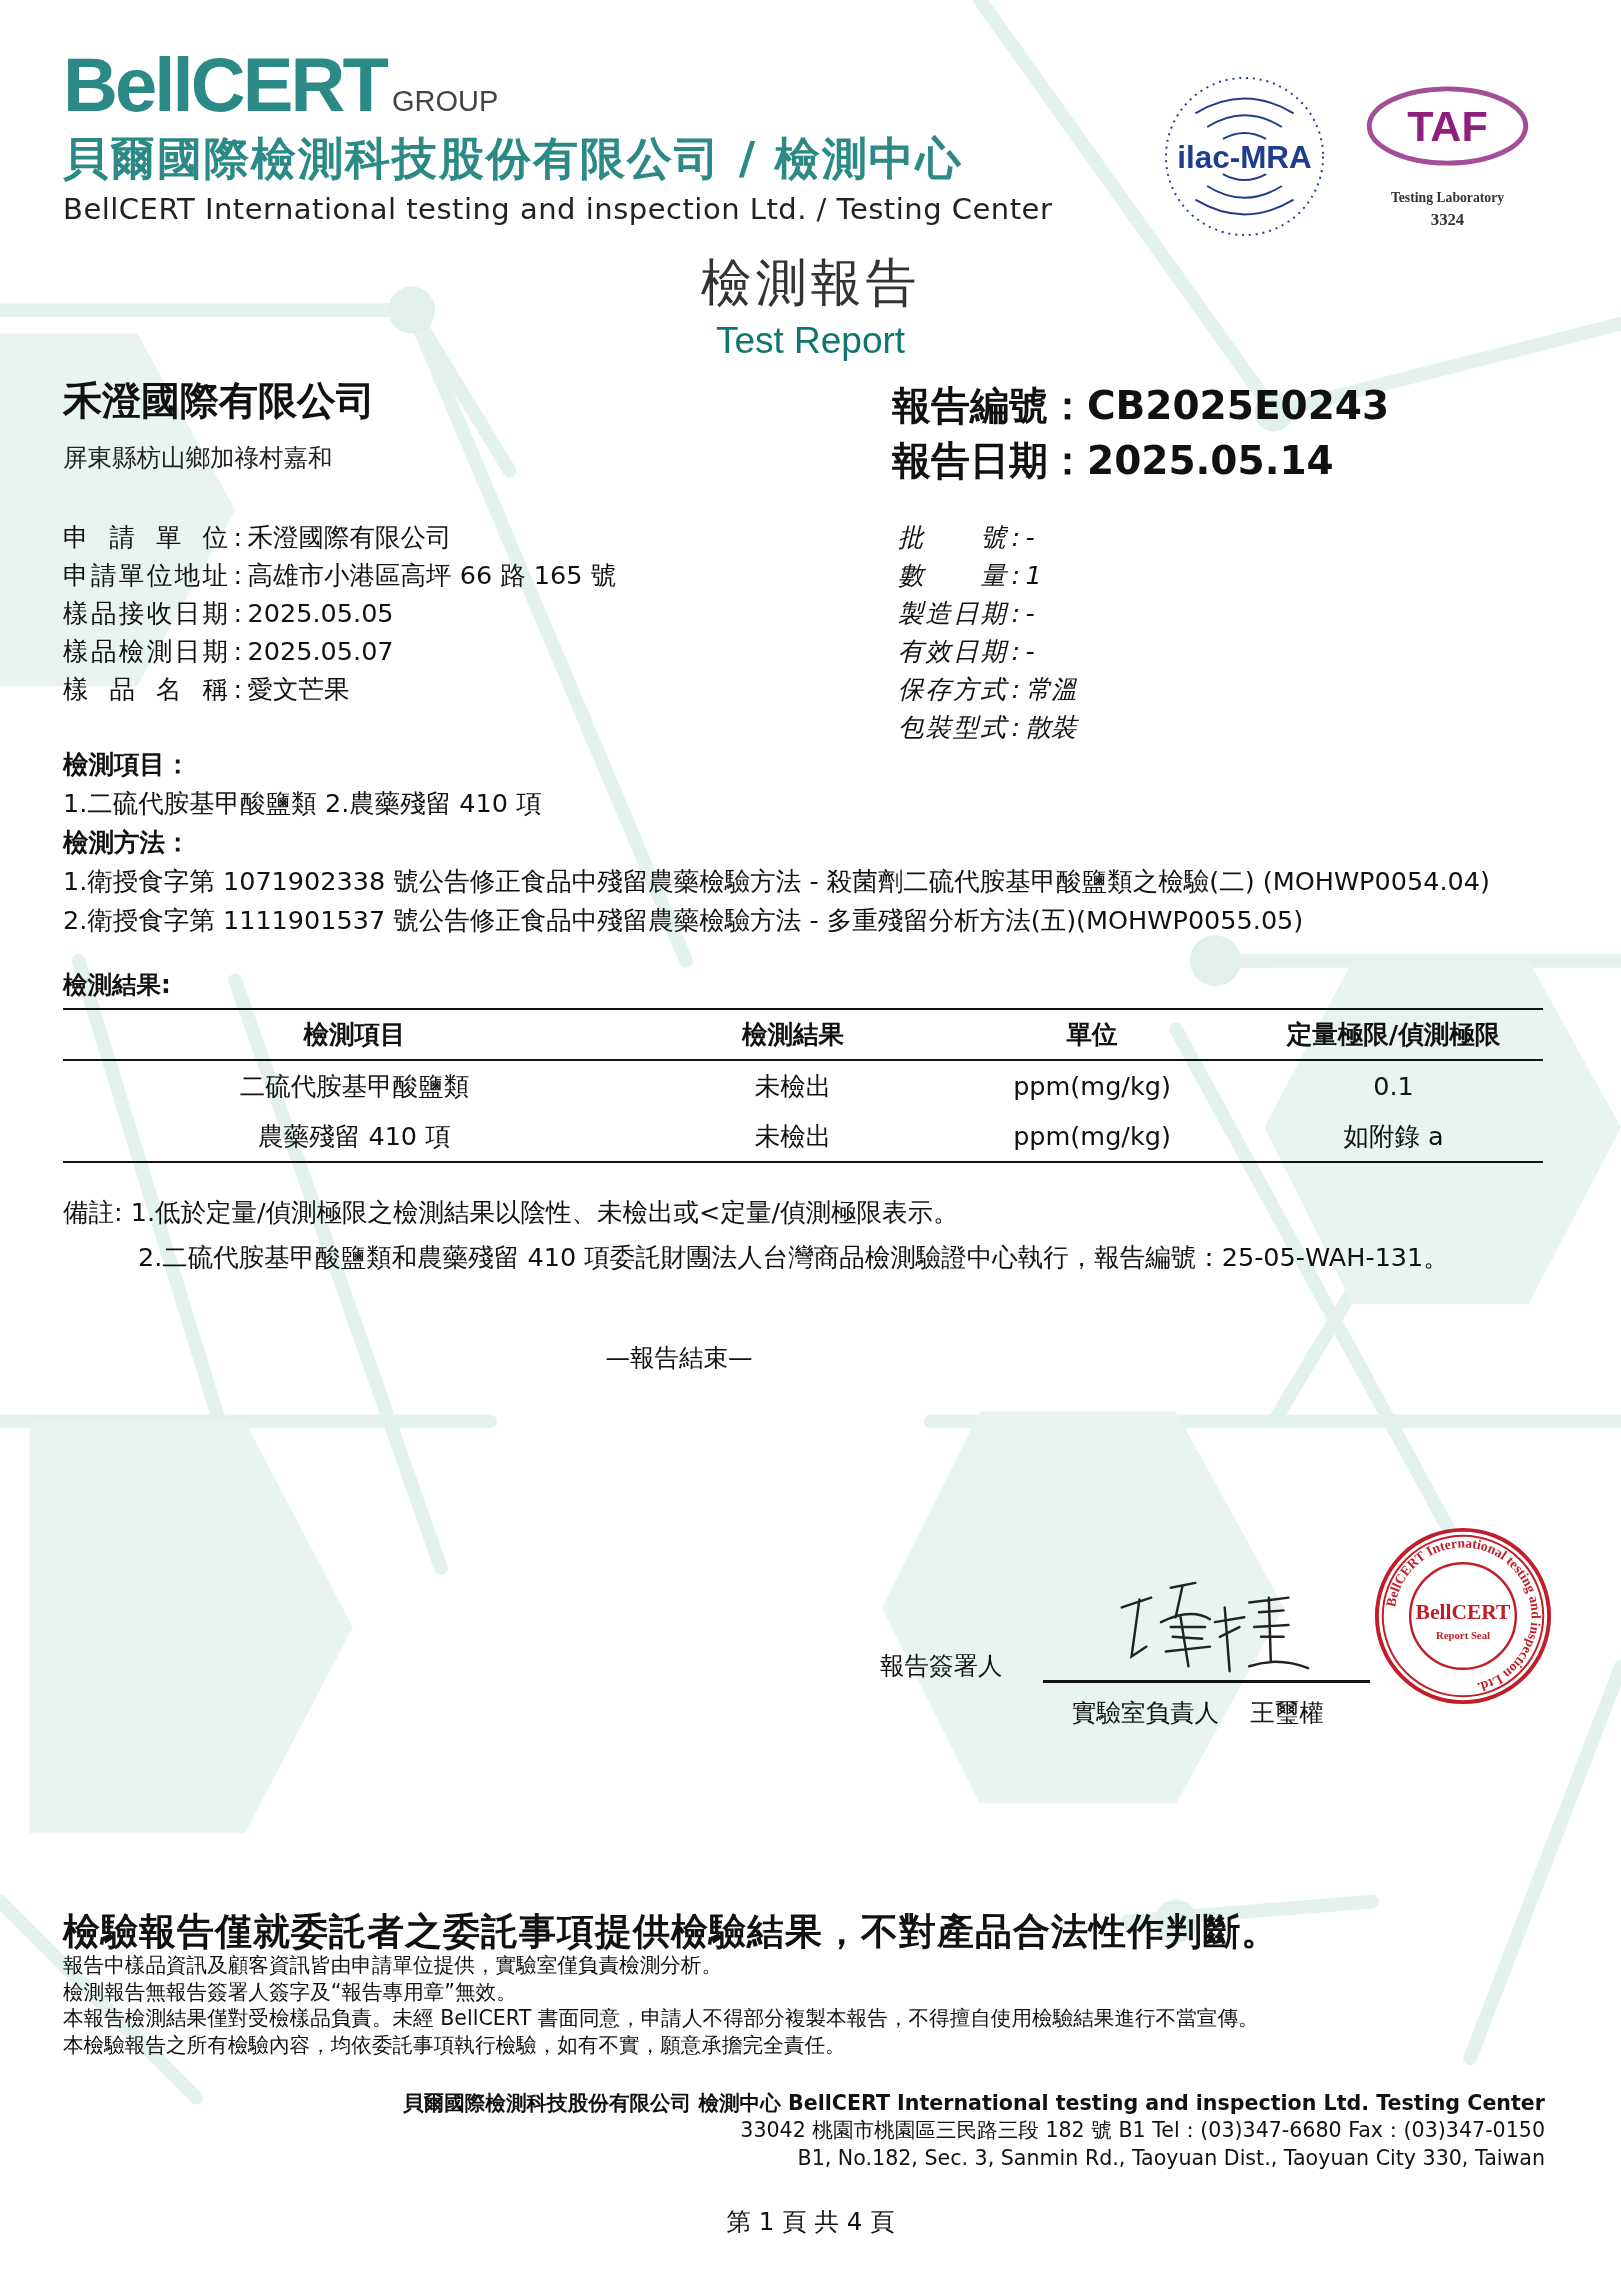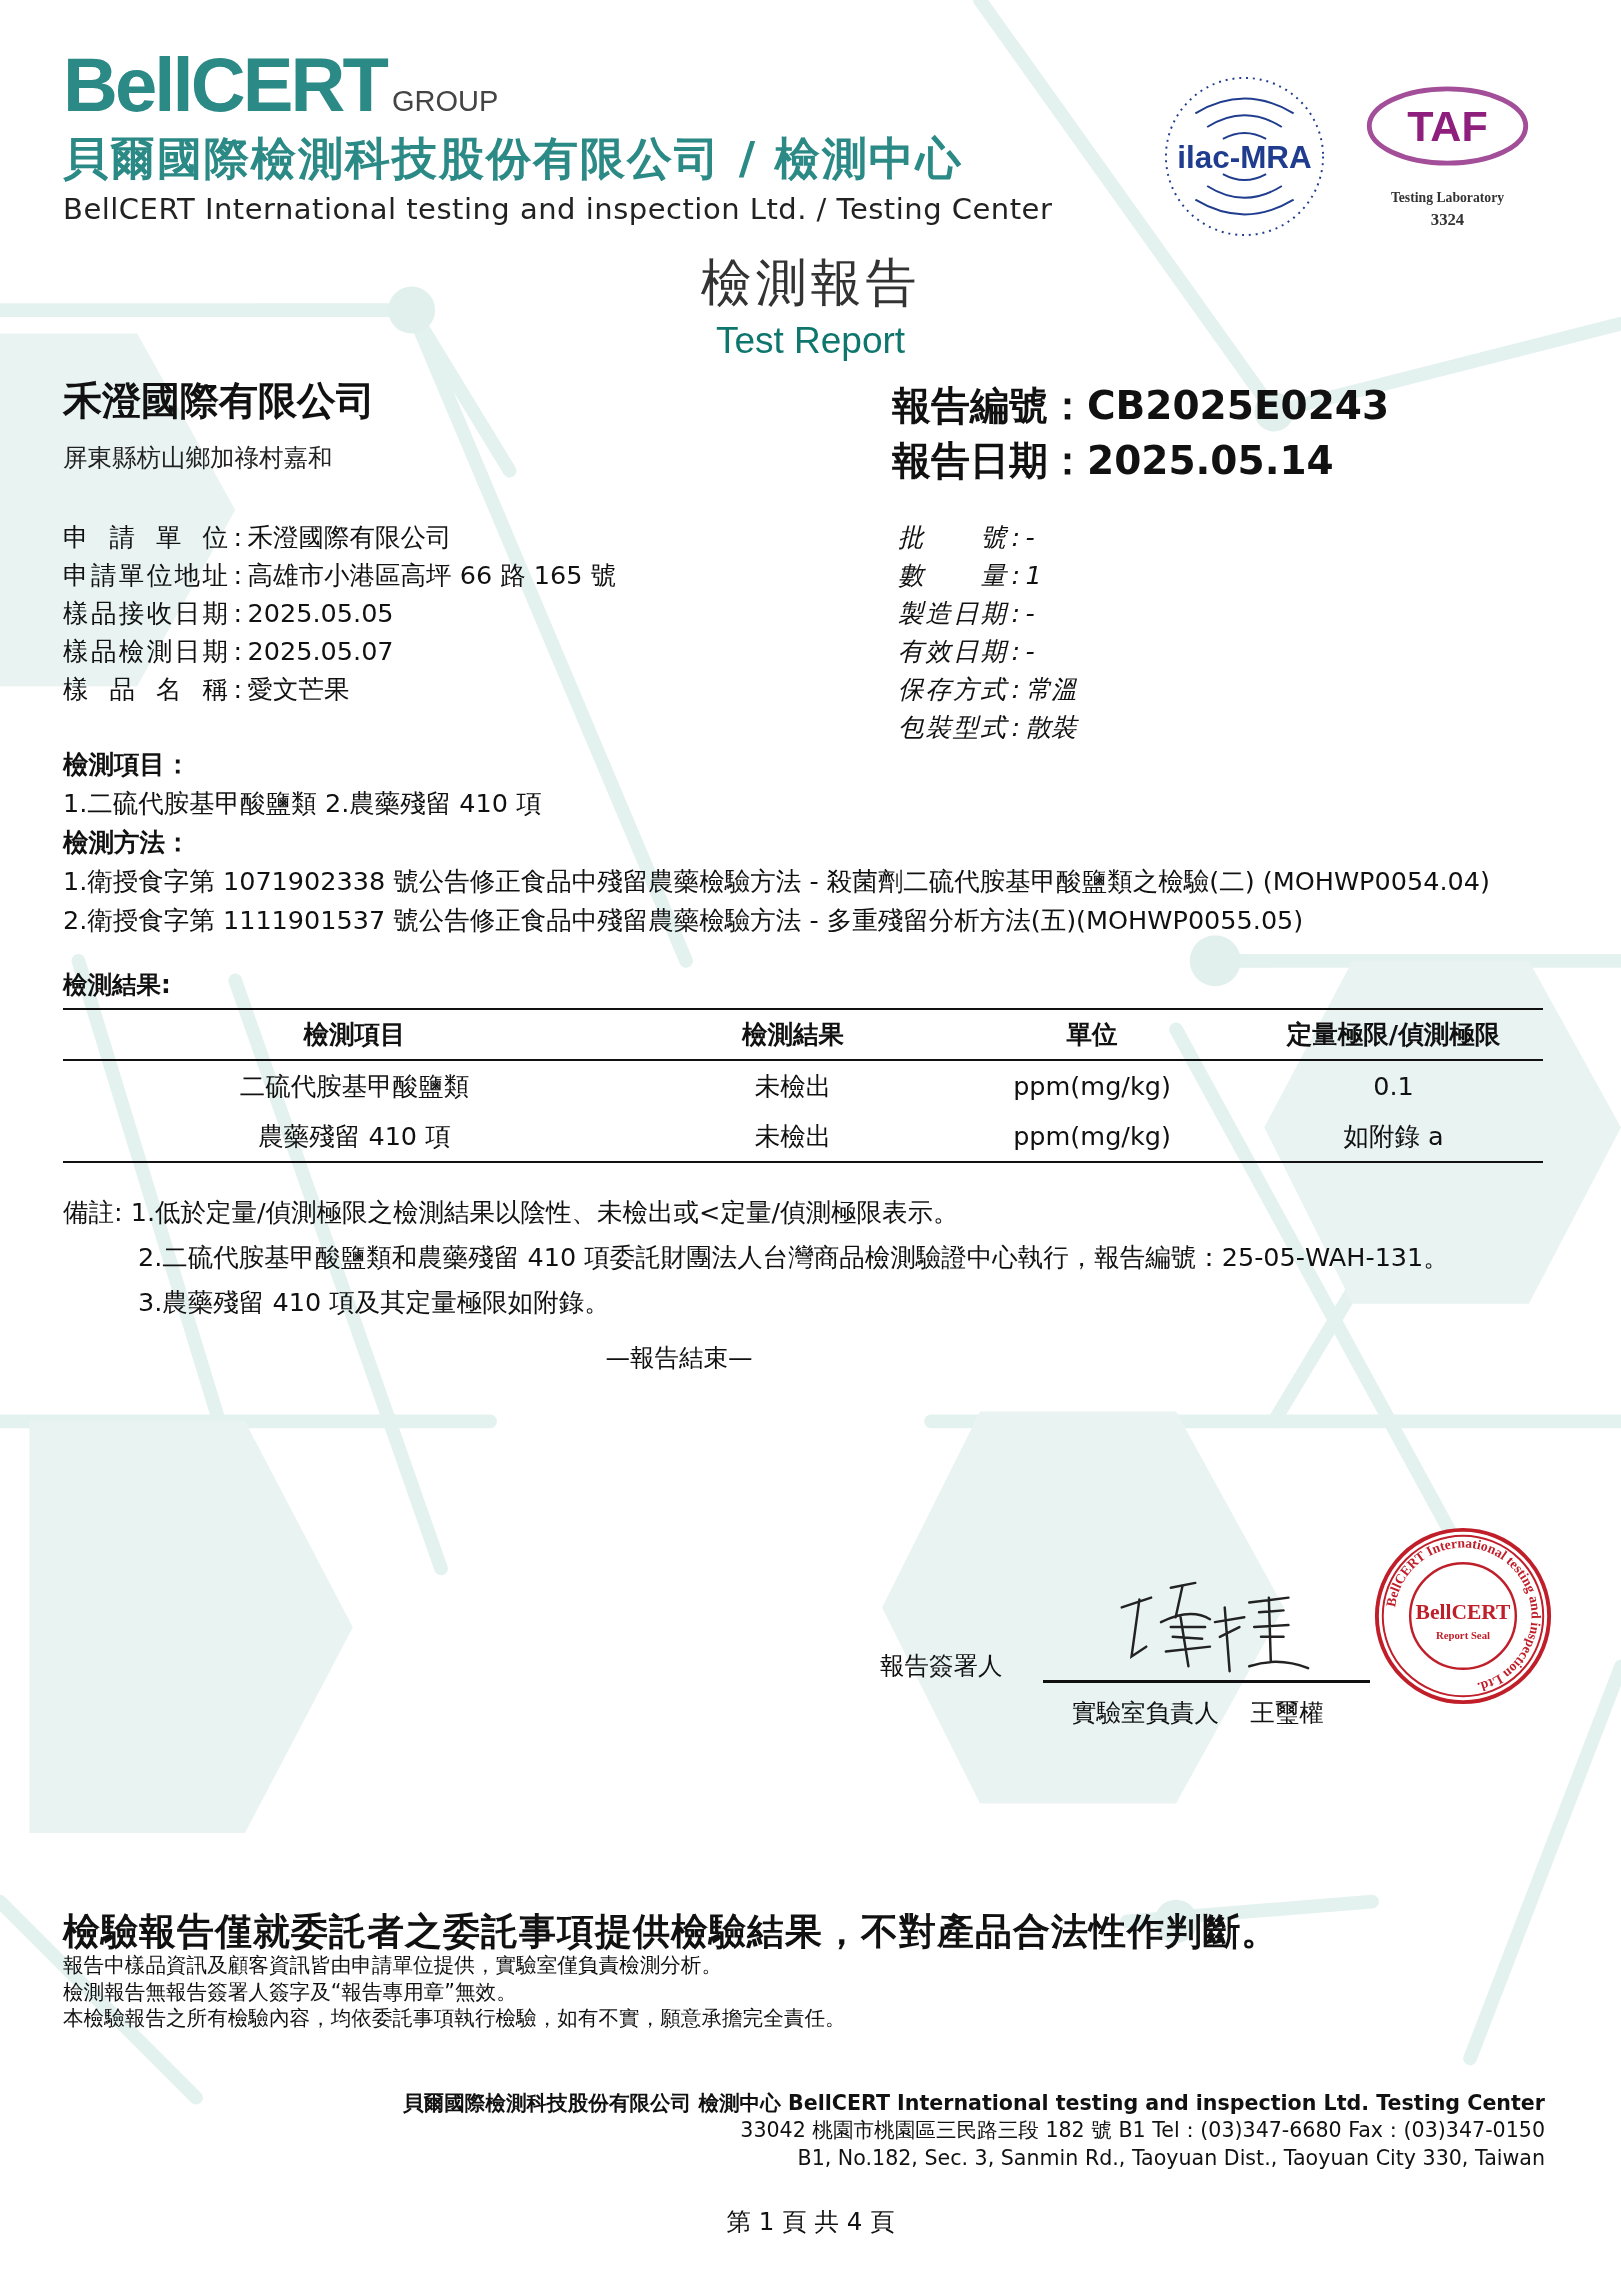--- a/index.html
+++ b/index.html
@@ -241,21 +241,20 @@
         <td>未檢出</td>
         <td>ppm(mg/kg)</td>
         <td>如附錄 a</td>
       </tr>
     </tbody>
   </table>
 
   <div class="abs notes">
     <div><span>備註:</span> <span>1.低於定量/偵測極限之檢測結果以陰性、未檢出或&lt;定量/偵測極限表示。</span></div>
     <div class="indent">2.二硫代胺基甲酸鹽類和農藥殘留 410 項委託財團法人台灣商品檢測驗證中心執行，報告編號：25-05-WAH-131。</div>
-    <div class="indent">3.農藥殘留 410 項及其定量極限如附錄。</div>
   </div>
   <div class="abs end-mark">—報告結束—</div>
 
   <div class="abs sig-label">報告簽署人</div>
   <svg class="abs signature-svg" viewBox="0 0 220 104" xmlns="http://www.w3.org/2000/svg">
     <g fill="none" stroke="#222" stroke-width="2.5" stroke-linecap="round">
       <path d="M20 30 L50 20 M38 22 L30 80 L45 70"></path>
       <path d="M70 10 L95 5 M82 8 L75 40 M60 45 Q90 30 110 42 M70 50 L105 50 M72 60 L102 62 M80 40 L88 90 M65 75 L110 70"></path>
       <path d="M125 30 L130 95 M115 45 L145 40 M120 60 L140 50"></path>
       <path d="M150 25 L190 20 M160 35 L185 33 M155 50 L190 48 M162 60 L185 60 M170 20 L172 85 M150 90 Q180 80 210 92"></path>
@@ -275,20 +274,21 @@
       <textPath href="#sealArc" startOffset="2%">BellCERT International testing and inspection Ltd.</textPath>
     </text>
     <text x="93" y="96" text-anchor="middle" font-family="Liberation Serif, serif" font-size="22" font-weight="bold" fill="#c01f2a">BellCERT</text>
     <text x="93" y="116" text-anchor="middle" font-family="Liberation Serif, serif" font-size="11" font-weight="bold" fill="#c01f2a">Report Seal</text>
   </svg>
 
   <div class="abs disclaimer-title">檢驗報告僅就委託者之委託事項提供檢驗結果，不對產品合法性作判斷。</div>
   <div class="abs disclaimer">
     <div>報告中樣品資訊及顧客資訊皆由申請單位提供，實驗室僅負責檢測分析。</div>
     <div>檢測報告無報告簽署人簽字及“報告專用章”無效。</div>
+    <div>本報告檢測結果僅對受檢樣品負責。未經 BellCERT 書面同意，申請人不得部分複製本報告，不得擅自使用檢驗結果進行不當宣傳。</div>
     <div>本檢驗報告之所有檢驗內容，均依委託事項執行檢驗，如有不實，願意承擔完全責任。</div>
   </div>
 
   <div class="abs footer">
     <div class="bold">貝爾國際檢測科技股份有限公司  檢測中心  BellCERT International testing and inspection Ltd. Testing Center</div>
     <div>33042  桃園市桃園區三民路三段  182  號 B1 Tel：(03)347-6680 Fax：(03)347-0150</div>
     <div>B1, No.182, Sec. 3, Sanmin Rd., Taoyuan Dist., Taoyuan City 330, Taiwan</div>
   </div>
 
   <div class="abs page-num">第 1 頁  共 4 頁</div>

